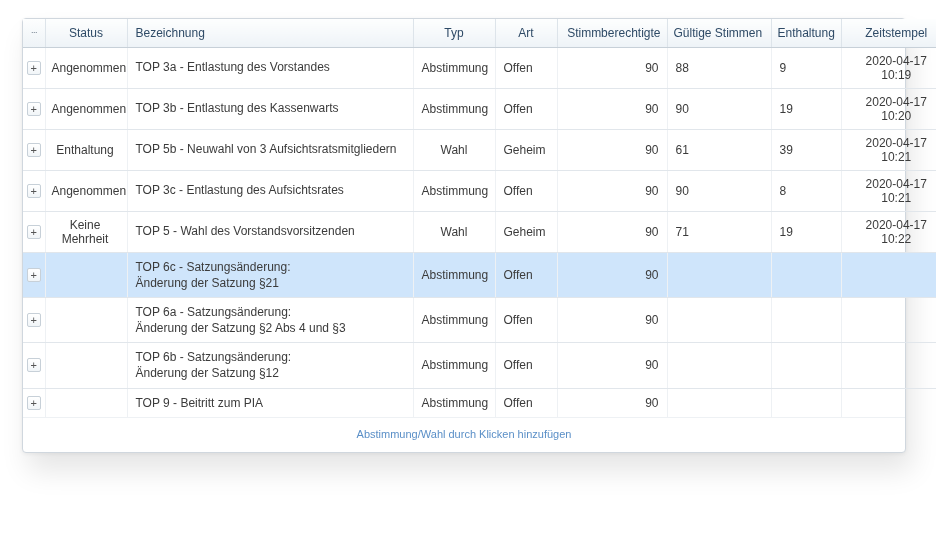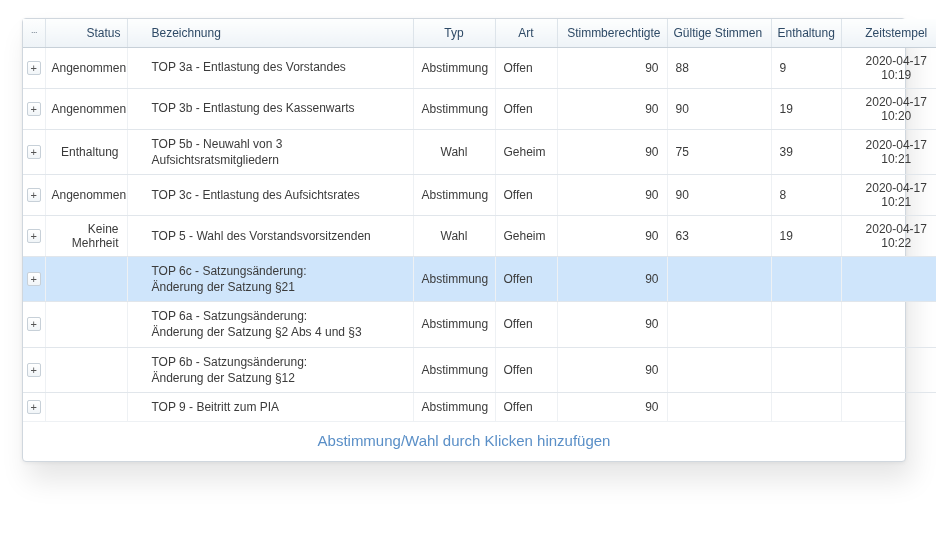--- a/index.html
+++ b/index.html
@@ -41,22 +41,22 @@
   tbody td {
     border-bottom: 1px solid #e1e6eb;
     border-right: 1px solid #eef1f4;
     padding: 6px 8px;
     vertical-align: middle;
     color: #3b3b3b;
   }
   tbody td:last-child { border-right: none; }
   tbody tr:last-child td { border-bottom: none; }
   .col-expand  { width: 22px;  text-align: center; padding: 0; }
-  .col-status  { width: 82px;  text-align: right;   padding-left: 6px; }
-  .col-bez     { width: 286px; text-align: left;   padding-left: 24px; margin-left: 10px; }
+  .col-status  { width: 82px;  text-align: center;   padding-left: 6px; }
+  .col-bez     { width: 286px; text-align: left;   padding-left: 8px; margin-left: 10px; }
   .col-typ     { width: 82px;  text-align: center; }
   .col-art     { width: 62px;  }
   .col-stimm   { width: 110px; text-align: right; }
   .col-guelt   { width: 104px; text-align: left; }
   .col-enth    { width: 70px;  text-align: left; }
   .col-zeit    { width: 110px; text-align: center; }
   .expand-btn {
     display: block;
     margin: 0 auto;
     width: 14px; height: 14px;
@@ -80,21 +80,21 @@
     cursor: pointer;
     user-select: none;
   }
   tr.selected td {
     background: #cfe5fb;
   }
   .add-row {
     text-align: center;
     padding: 10px 0 12px 0;
     color: #5a8fc7;
-    font-size: 15px;
+    font-size: 11px;
     cursor: pointer;
     border-top: 1px solid #eef1f4;
   }
   .bez-multi { line-height: 1.35; }
   .bez-line2 { display: block; }
 </style>
 </head>
 <body>
 
 <div class="panel">
@@ -143,21 +143,21 @@
         </tr>
         <tr>
           <td class="col-expand">
             <span class="expand-btn">+</span>
           </td>
           <td class="col-status">Enthaltung</td>
           <td class="col-bez bez-multi"><span>TOP 5b - Neuwahl von 3 Aufsichtsratsmitgliedern</span></td>
           <td class="col-typ">Wahl</td>
           <td class="col-art">Geheim</td>
           <td class="col-stimm">90</td>
-          <td class="col-guelt">75</td>
+          <td class="col-guelt">61</td>
           <td class="col-enth">39</td>
           <td class="col-zeit">2020-04-17 10:21</td>
         </tr>
         <tr>
           <td class="col-expand">
             <span class="expand-btn">+</span>
           </td>
           <td class="col-status">Angenommen</td>
           <td class="col-bez bez-multi"><span>TOP 3c - Entlastung des Aufsichtsrates</span></td>
           <td class="col-typ">Abstimmung</td>
@@ -169,21 +169,21 @@
         </tr>
         <tr>
           <td class="col-expand">
             <span class="expand-btn">+</span>
           </td>
           <td class="col-status">Keine Mehrheit</td>
           <td class="col-bez bez-multi"><span>TOP 5 - Wahl des Vorstandsvorsitzenden</span></td>
           <td class="col-typ">Wahl</td>
           <td class="col-art">Geheim</td>
           <td class="col-stimm">90</td>
-          <td class="col-guelt">63</td>
+          <td class="col-guelt">71</td>
           <td class="col-enth">19</td>
           <td class="col-zeit">2020-04-17 10:22</td>
         </tr>
         <tr class="selected">
           <td class="col-expand">
             <span class="expand-btn">+</span>
           </td>
           <td class="col-status"></td>
           <td class="col-bez bez-multi"><span>TOP 6c - Satzungsänderung:</span><span class="bez-line2">Änderung der Satzung §21</span></td>
           <td class="col-typ">Abstimmung</td>

